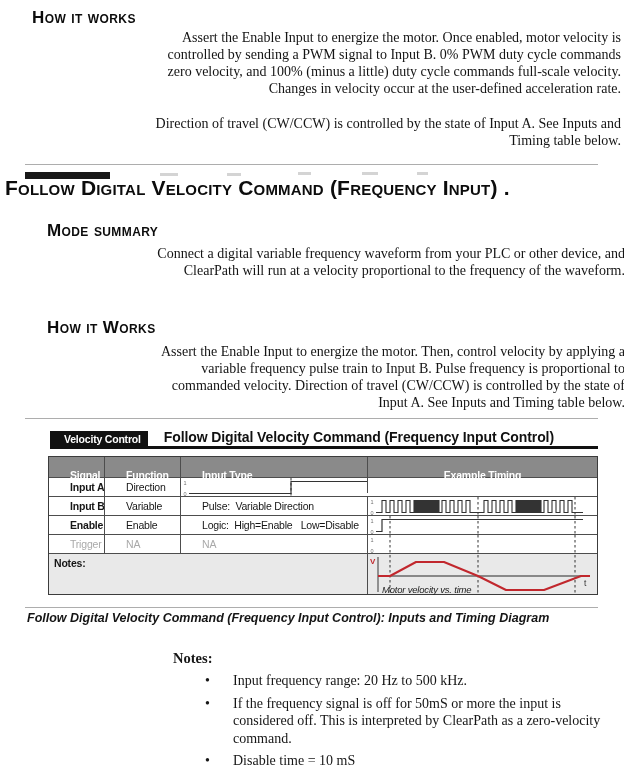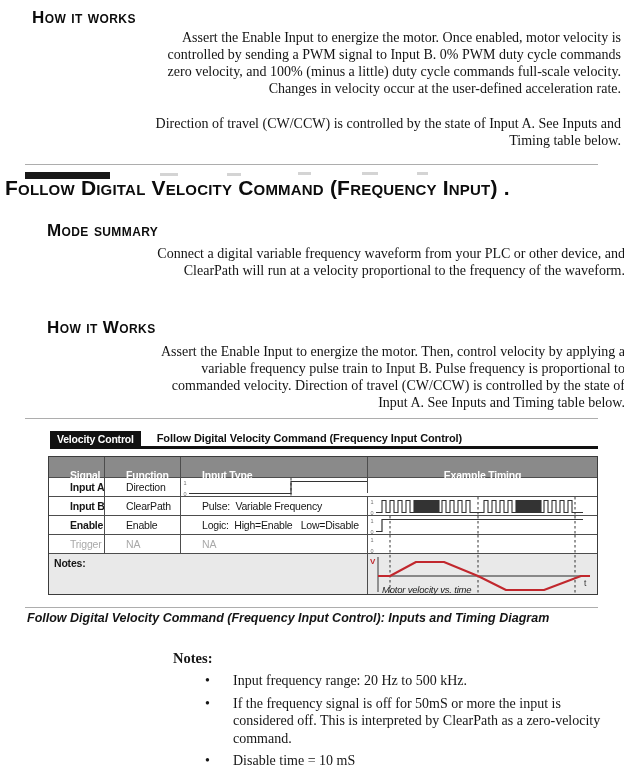--- a/index.html
+++ b/index.html
@@ -24,25 +24,25 @@
     text-align:right;
   }
   .rule{ position:absolute; left:25px; width:573px; height:1px; background:#adadad; }
   .black-bar{ position:absolute; left:25px; top:172px; width:85px; height:7px; background:#181818; }
   .artifact{ position:absolute; height:3px; background:#d4d4d4; }
 
   .tab-row{ position:absolute; left:50px; top:429px; height:16px; white-space:nowrap; }
   .tab{
     display:inline-block; background:#111; color:#fff;
     font-family:"Liberation Sans", sans-serif; font-weight:bold;
-    font-size:10.5px; letter-spacing:-.2px; padding:2px 7px 3px 7px;
+    font-size:10.5px; letter-spacing:-.2px; padding:2px 7px 3px 14px;
   }
   .ttitle{
     font-family:"Liberation Sans", sans-serif; font-weight:bold;
-    font-size:11px; letter-spacing:-.1px; color:#111; margin-left:12px;
+    font-size:14px; letter-spacing:-.1px; color:#111; margin-left:12px;
     position:relative; top:-1px;
   }
   .tunderline{ position:absolute; left:50px; top:446px; width:548px; height:3px; background:#111; }
 
   .ttable{
     position:absolute; left:48px; top:456px; width:550px;
     border:1.5px solid #3c3c3c; background:#fff;
     font-family:"Liberation Sans", sans-serif; font-size:10.5px; letter-spacing:-.2px;
   }
   .trow{ display:grid; grid-template-columns:55px 76px 187px 1fr; }
@@ -119,22 +119,22 @@
             <text x="2.5" y="7" font-size="5.5" fill="#707070" font-family="Liberation Sans, sans-serif">1</text>
             <text x="2.5" y="17.5" font-size="5.5" fill="#707070" font-family="Liberation Sans, sans-serif">0</text>
             <line x1="110" y1="0" x2="110" y2="19" stroke="#333333" stroke-width="1" stroke-dasharray="2.5 2.5"></line>
             <line x1="207" y1="0" x2="207" y2="19" stroke="#333333" stroke-width="1" stroke-dasharray="2.5 2.5"></line>
             <polyline points="8,15.5 110,15.5 110,3.5 215,3.5" fill="none" stroke="#333333" stroke-width="1.2"></polyline>
           </svg></div>
     </div>
 
     <div class="trow sig">
       <div class="cell c1">Input B</div>
-      <div class="cell c2">ClearPath</div>
-      <div class="cell c3">Pulse:  Variable Frequency</div>
+      <div class="cell c2">Variable</div>
+      <div class="cell c3">Pulse:  Variable Direction</div>
       <div class="cell c4"><svg class="timing-svg" width="230" height="19" viewBox="0 0 230 19">
             <text x="2.5" y="7" font-size="5.5" fill="#707070" font-family="Liberation Sans, sans-serif">1</text>
             <text x="2.5" y="17.5" font-size="5.5" fill="#707070" font-family="Liberation Sans, sans-serif">0</text>
             <line x1="110" y1="0" x2="110" y2="19" stroke="#333333" stroke-width="1" stroke-dasharray="2.5 2.5"></line>
             <line x1="207" y1="0" x2="207" y2="19" stroke="#333333" stroke-width="1" stroke-dasharray="2.5 2.5"></line>
             <path d="M8 15.5L14 15.5L14 3.5L18 3.5L18 15.5L22 15.5L22 3.5L26 3.5L26 15.5L30 15.5L30 3.5L34 3.5L34 15.5L38 15.5L38 3.5L42 3.5L42 15.5L46 15.5L46 3.5L47 3.5L47 15.5L48 15.5L48 3.5L49 3.5L49 15.5L50 15.5L50 3.5L51 3.5L51 15.5L52 15.5L52 3.5L53 3.5L53 15.5L54 15.5L54 3.5L55 3.5L55 15.5L56 15.5L56 3.5L57 3.5L57 15.5L58 15.5L58 3.5L59 3.5L59 15.5L60 15.5L60 3.5L61 3.5L61 15.5L62 15.5L62 3.5L63 3.5L63 15.5L64 15.5L64 3.5L65 3.5L65 15.5L66 15.5L66 3.5L67 3.5L67 15.5L68 15.5L68 3.5L69 3.5L69 15.5L70 15.5L70 3.5L71 3.5L71 15.5L74 15.5L74 3.5L78 3.5L78 15.5L82 15.5L82 3.5L86 3.5L86 15.5L90 15.5L90 3.5L94 3.5L94 15.5L98 15.5L98 3.5L102 3.5L102 15.5L116 15.5L116 3.5L120 3.5L120 15.5L124 15.5L124 3.5L128 3.5L128 15.5L132 15.5L132 3.5L136 3.5L136 15.5L140 15.5L140 3.5L144 3.5L144 15.5L148 15.5L148 3.5L149 3.5L149 15.5L150 15.5L150 3.5L151 3.5L151 15.5L152 15.5L152 3.5L153 3.5L153 15.5L154 15.5L154 3.5L155 3.5L155 15.5L156 15.5L156 3.5L157 3.5L157 15.5L158 15.5L158 3.5L159 3.5L159 15.5L160 15.5L160 3.5L161 3.5L161 15.5L162 15.5L162 3.5L163 3.5L163 15.5L164 15.5L164 3.5L165 3.5L165 15.5L166 15.5L166 3.5L167 3.5L167 15.5L168 15.5L168 3.5L169 3.5L169 15.5L170 15.5L170 3.5L171 3.5L171 15.5L172 15.5L172 3.5L173 3.5L173 15.5L176 15.5L176 3.5L180 3.5L180 15.5L184 15.5L184 3.5L188 3.5L188 15.5L192 15.5L192 3.5L196 3.5L196 15.5L200 15.5L200 3.5L204 3.5L204 15.5L215 15.5" fill="none" stroke="#333333" stroke-width="1.1"></path>
           </svg></div>
     </div>
 
     <div class="trow sig">

